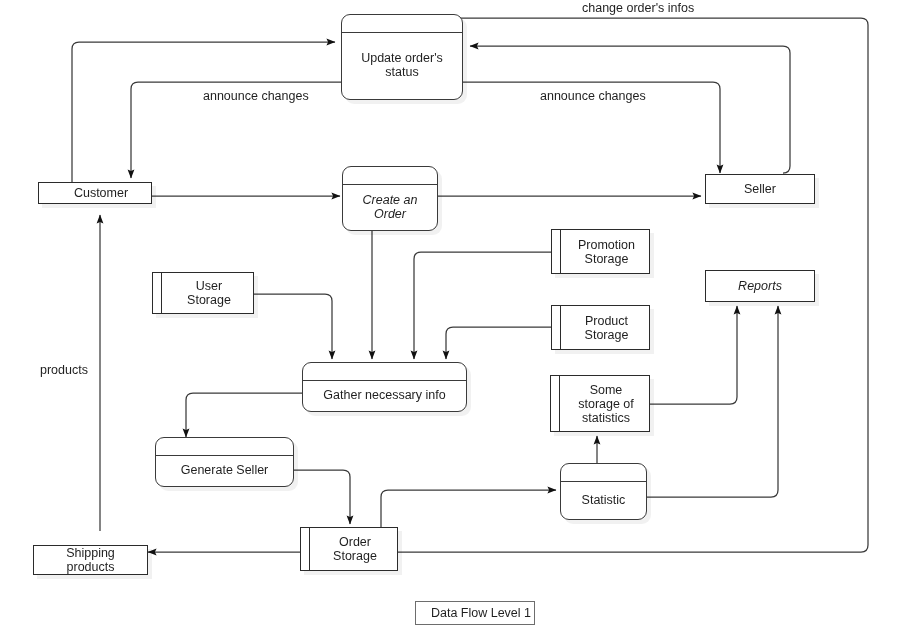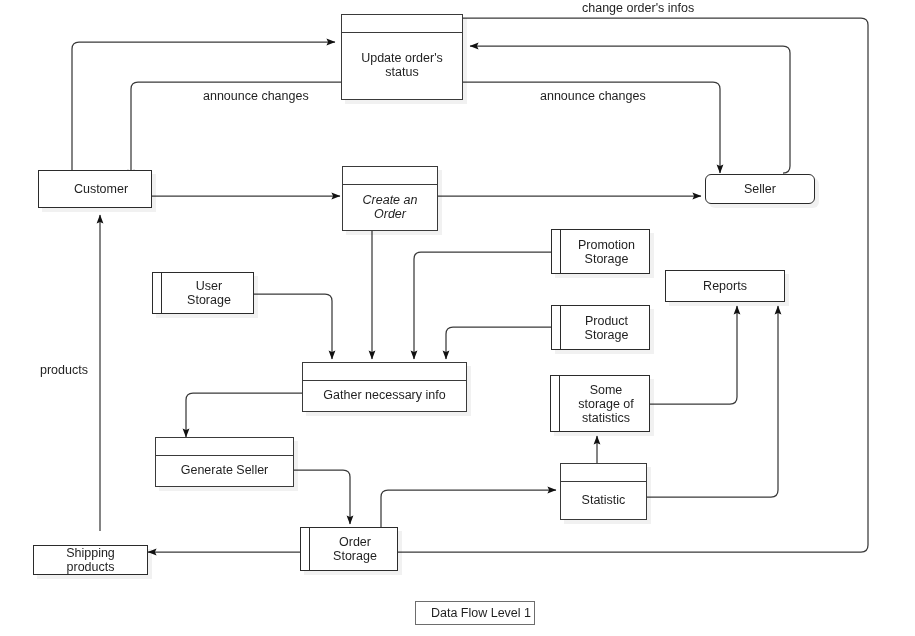--- a/index.html
+++ b/index.html
@@ -40,21 +40,21 @@
     background: #ffffff;
     box-shadow: 4px 4px 0 0 rgba(0,0,0,0.055);
   }
   
   .entity {
     border: 1px solid #2b2b2b;
   }
   
   .process {
     border: 1px solid #3a3a3a;
-    border-radius: 0;
+    border-radius: 9px;
   }
   .process .band {
     position: absolute;
     left: 0;
     right: 0;
     top: 17px;
     height: 0;
     border-top: 1px solid #3a3a3a;
   }
   .process .plabel {
@@ -171,29 +171,29 @@
   <div class="node process" style="left:155px; top:437px; width:139px; height:50px;">
     <span class="band"></span>
     <span class="plabel">Generate Seller</span>
   </div>
 
   <div class="node process" style="left:560px; top:463px; width:87px; height:57px;">
     <span class="band"></span>
     <span class="plabel">Statistic</span>
   </div>
 
-  <div class="node entity" style="left:38px; top:170px; width:114px; height:38px;padding-left:12px;">
+  <div class="node entity" style="left:38px; top:182px; width:114px; height:22px;padding-left:12px;">
     <span>Customer</span>
   </div>
 
-  <div class="node entity" style="left:705px; top:174px; width:110px; height:30px;border-radius:6px;">
+  <div class="node entity" style="left:705px; top:174px; width:110px; height:30px;">
     <span>Seller</span>
   </div>
 
-  <div class="node entity" style="left:665px; top:270px; width:120px; height:32px;">
+  <div class="node entity" style="left:705px; top:270px; width:110px; height:32px;font-style:italic;">
     <span>Reports</span>
   </div>
 
   <div class="node entity" style="left:33px; top:545px; width:115px; height:30px;">
     <span>Shipping<br>products</span>
   </div>
 
   <div class="node store" style="left:152px; top:272px; width:102px; height:42px;">
     <span class="sband"></span>
     <span class="slabel">User<br>Storage</span>

